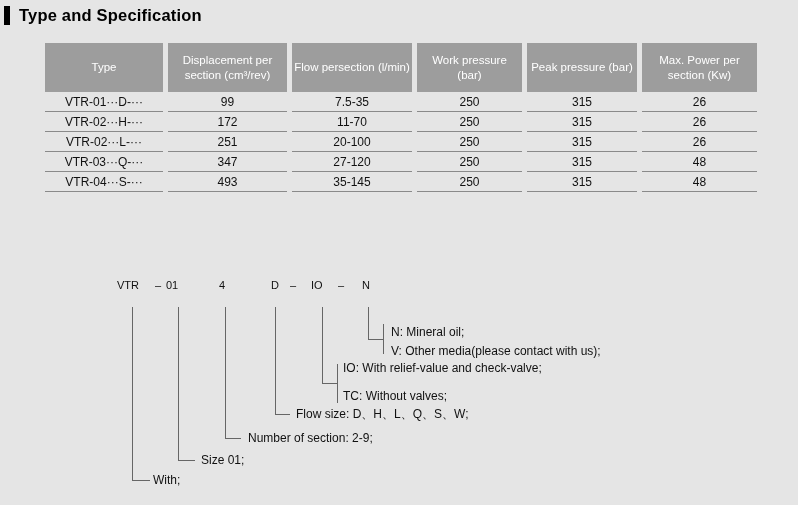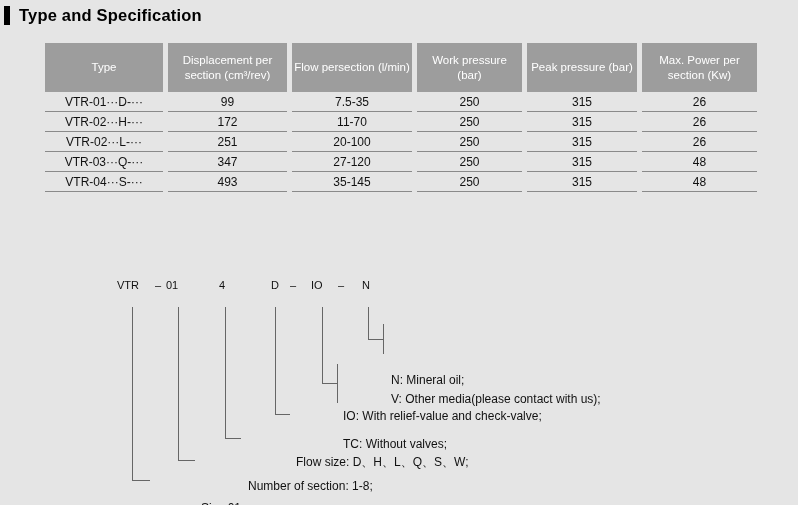--- a/index.html
+++ b/index.html
@@ -36,21 +36,21 @@
     border-bottom:1px solid var(--row-line,#8a8a8a);
     white-space:nowrap;
   }
   .col-type{width:118px}.col-disp{width:119px}.col-flow{width:120px}
   .col-work{width:105px}.col-peak{width:110px}.col-power{width:115px}
 
   
   .code-part { position:absolute; top:279px; font-size:11px; color:#111; white-space:nowrap; }
   .branch { position:absolute; border-left:1px solid var(--line,#666); border-bottom:1px solid var(--line,#666); }
   .vbar { position:absolute; width:0; border-left:1px solid var(--line,#666); }
-  .dlabel { position:absolute; font-size:12px; line-height:13px; white-space:nowrap; color:#111;margin-top:48px; }
+  .dlabel { position:absolute; font-size:12px; line-height:13px; white-space:nowrap; color:#111; }
 </style>
 </head>
 <body>
 
 <div class="page">
 
   <div class="sechead" style="left:4px;top:6px">
     <span class="secbar"></span>
     <span class="sectitle">Type and Specification</span>
   </div>
@@ -139,18 +139,18 @@
     <div class="branch" style="left:368px;top:307px;width:15px;height:32px"></div>
 
     <div class="vbar" style="left:337px;top:364px;height:39px"></div>
     <div class="vbar" style="left:383px;top:324px;height:30px"></div>
 
     <div class="dlabel" style="left:391px;top:326px">N: Mineral oil;</div>
     <div class="dlabel" style="left:391px;top:345px">V: Other media(please contact with us);</div>
     <div class="dlabel" style="left:343px;top:362px">IO: With relief-value and check-valve;</div>
     <div class="dlabel" style="left:343px;top:390px">TC: Without valves;</div>
     <div class="dlabel" style="left:296px;top:408px">Flow size: D、H、L、Q、S、W;</div>
-    <div class="dlabel" style="left:248px;top:432px">Number of section: 1-8;</div>
+    <div class="dlabel" style="left:248px;top:432px">Number of section: 2-9;</div>
     <div class="dlabel" style="left:201px;top:454px">Size 01;</div>
     <div class="dlabel" style="left:153px;top:474px">With;</div>
   </div>
 
 </div>
 
 </body></html>

